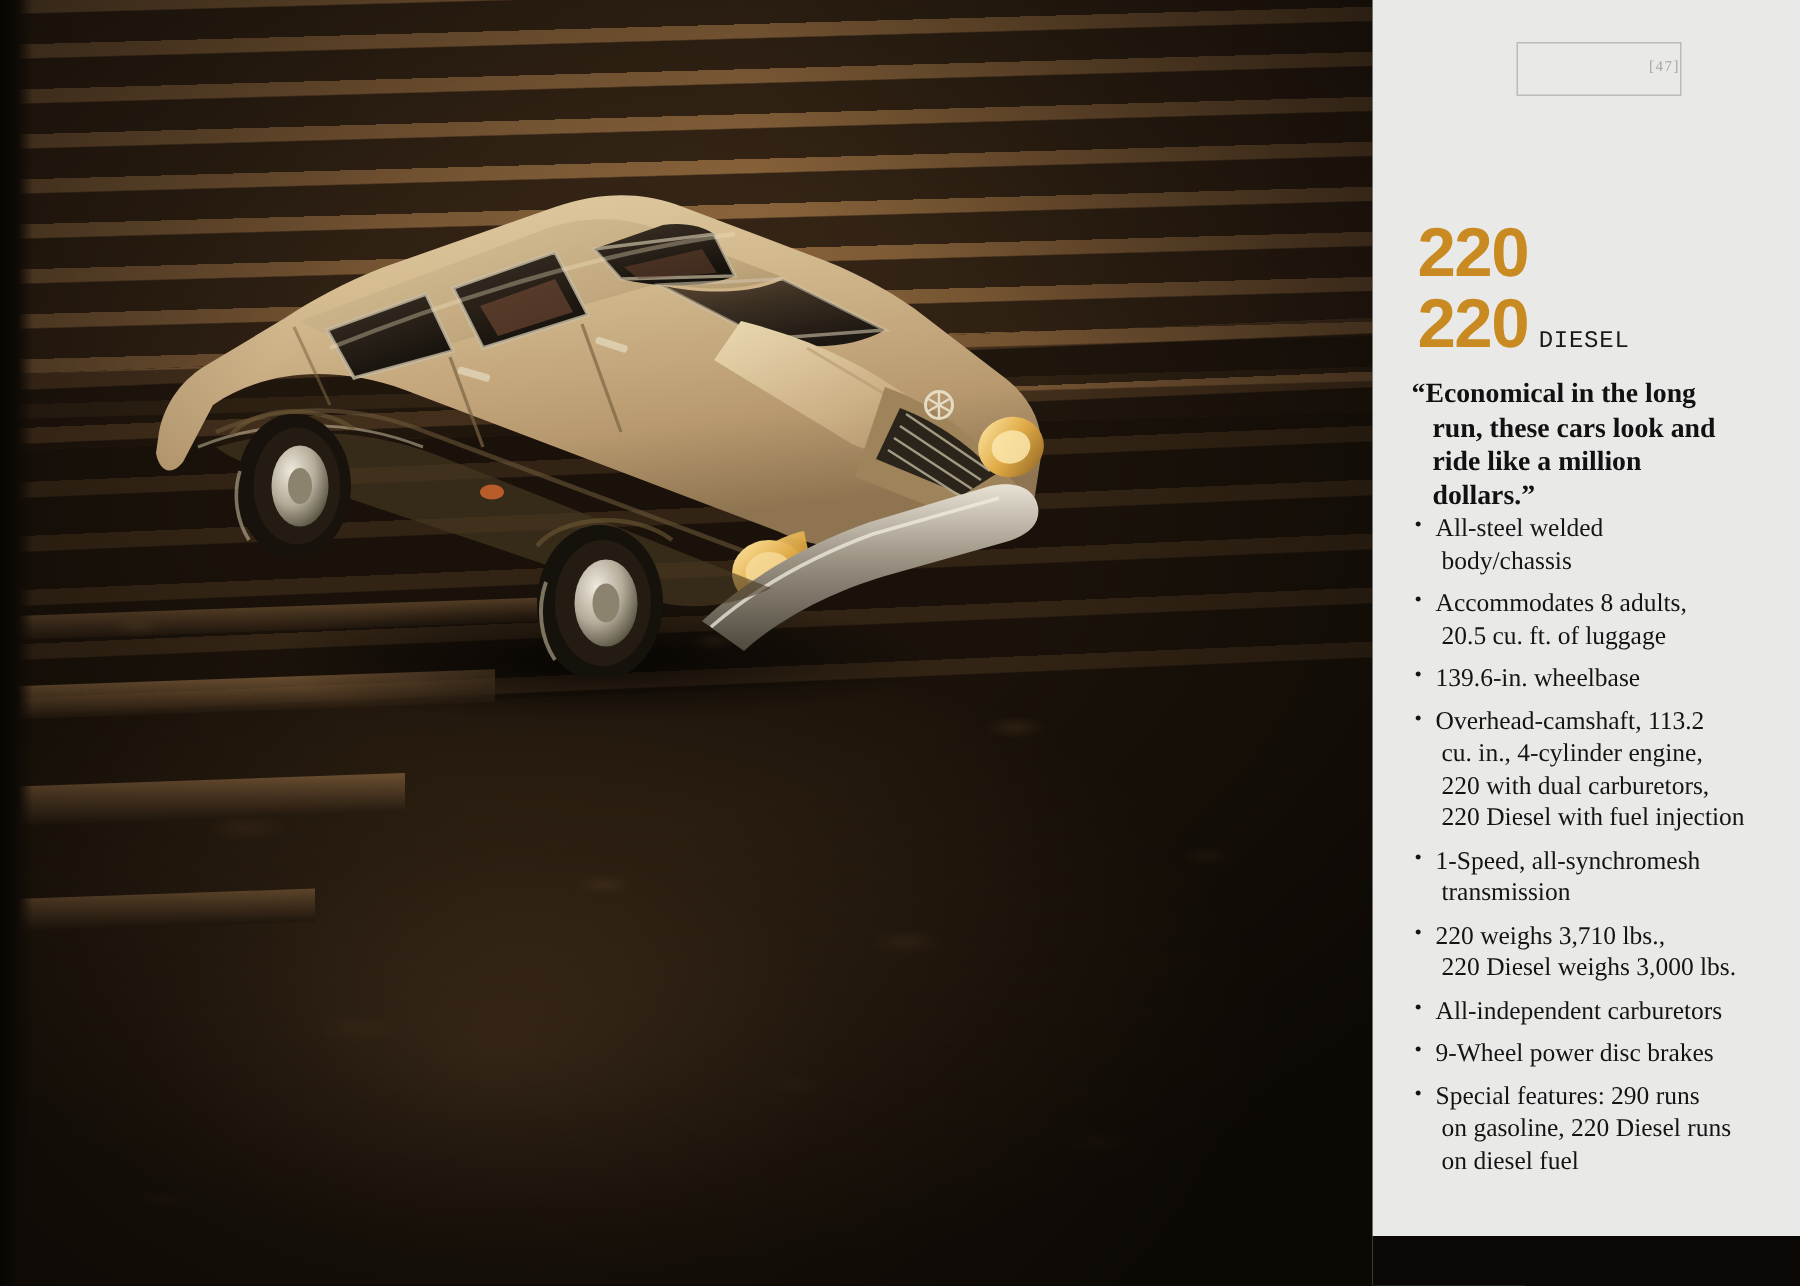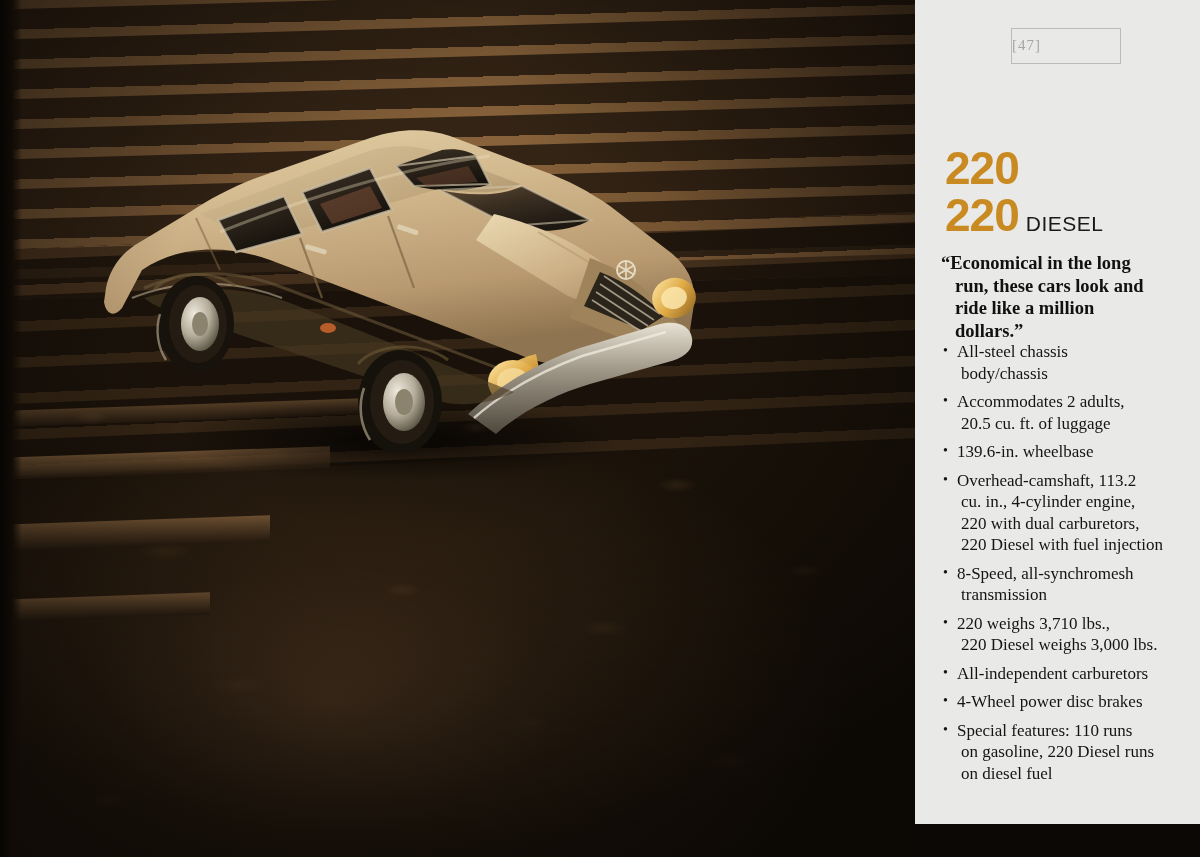--- a/index.html
+++ b/index.html
@@ -143,23 +143,23 @@
   }
   .panel-inner { position: relative; height: 100%; }
 
   .pencil-mark {
     position: absolute;
     left: 78px; top: 28px;
     width: 108px; height: 34px;
     border: 1px solid rgba(130,130,128,.45);
     color: rgba(110,110,108,.55);
     font-family: Liberation Serif, serif;
-    font-size: 15px;
+    font-size: 10px;
     line-height: 32px;
-    text-align: left;
+    text-align: right;
     letter-spacing: 1px;
   }
 
   .model-block {
     position: absolute;
     left: 12px; top: 145px;
     width: 260px;
   }
   .model-num {
     font-family: "Liberation Sans", sans-serif;
@@ -168,23 +168,23 @@
     line-height: 47px;
     letter-spacing: -1px;
     color: #c98a21;
   }
   .model-row2 {
     display: flex;
     align-items: baseline;
     gap: 7px;
   }
   .diesel-word {
-    font-family: Liberation Sans, sans-serif;
+    font-family: Liberation Mono, monospace;
     font-weight: normal;
-    font-size: 21px;
+    font-size: 16px;
     letter-spacing: .5px;
     color: #1a1a1a;
   }
 
   .quote {
     position: absolute;
     left: 8px; top: 252px;
     width: 262px;
     font-family: "Liberation Serif", serif;
     font-weight: bold;
@@ -396,28 +396,28 @@
       </div>
 
       <div class="quote">
         <span class="ln">“Economical in the long</span>
         <span class="ln ind">run, these cars look and</span>
         <span class="ln ind">ride like a million</span>
         <span class="ln ind">dollars.”</span>
       </div>
 
       <ul class="features" id="feature-list">
-          <li><span>All-steel chassis</span><span class="cont">body/chassis</span></li>
-          <li><span>Accommodates 2 adults,</span><span class="cont">20.5 cu. ft. of luggage</span></li>
+          <li><span>All-steel welded</span><span class="cont">body/chassis</span></li>
+          <li><span>Accommodates 8 adults,</span><span class="cont">20.5 cu. ft. of luggage</span></li>
           <li><span>139.6-in. wheelbase</span></li>
           <li><span>Overhead-camshaft, 113.2</span><span class="cont">cu. in., 4-cylinder engine,</span><span class="cont">220 with dual carburetors,</span><span class="cont">220 Diesel with fuel injection</span></li>
-          <li><span>8-Speed, all-synchromesh</span><span class="cont">transmission</span></li>
+          <li><span>1-Speed, all-synchromesh</span><span class="cont">transmission</span></li>
           <li><span>220 weighs 3,710 lbs.,</span><span class="cont">220 Diesel weighs 3,000 lbs.</span></li>
           <li><span>All-independent carburetors</span></li>
-          <li><span>4-Wheel power disc brakes</span></li>
-          <li><span>Special features: 110 runs</span><span class="cont">on gasoline, 220 Diesel runs</span><span class="cont">on  diesel fuel</span></li>
+          <li><span>9-Wheel power disc brakes</span></li>
+          <li><span>Special features: 290 runs</span><span class="cont">on gasoline, 220 Diesel runs</span><span class="cont">on  diesel fuel</span></li>
         </ul>
 
     </div>
   </div>
 
   <div class="panel-bottom-fade"></div>
 </div>
 
 </body></html>

